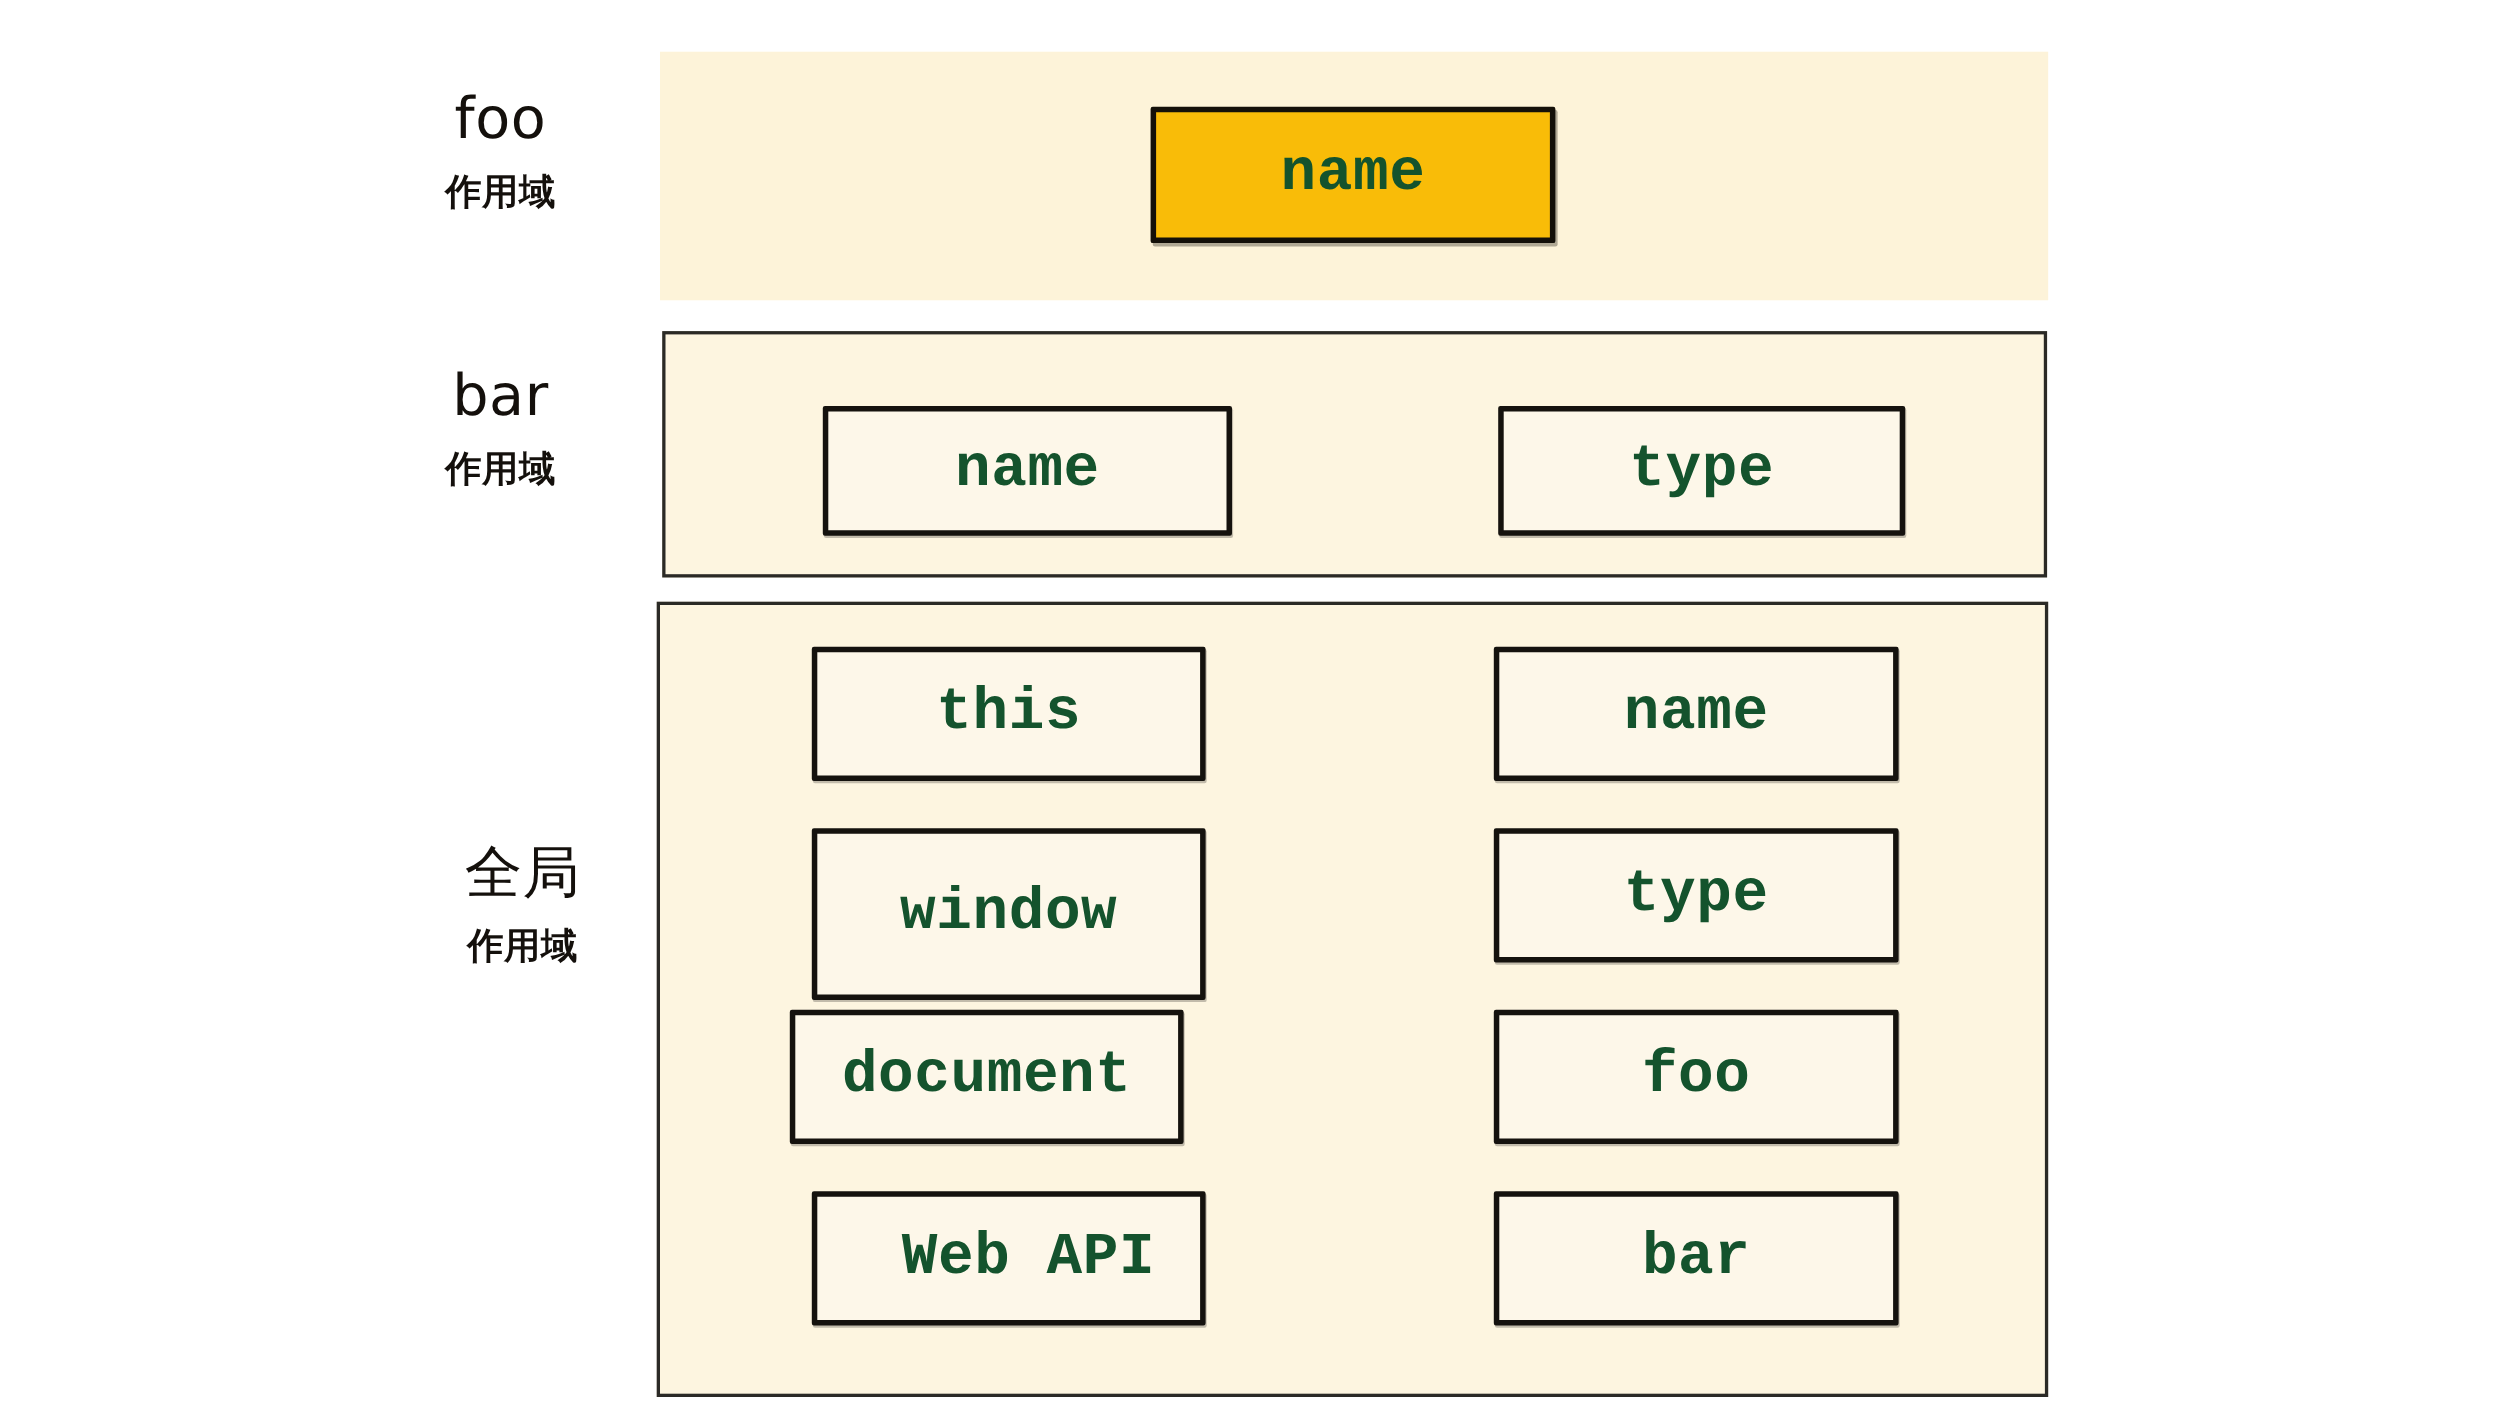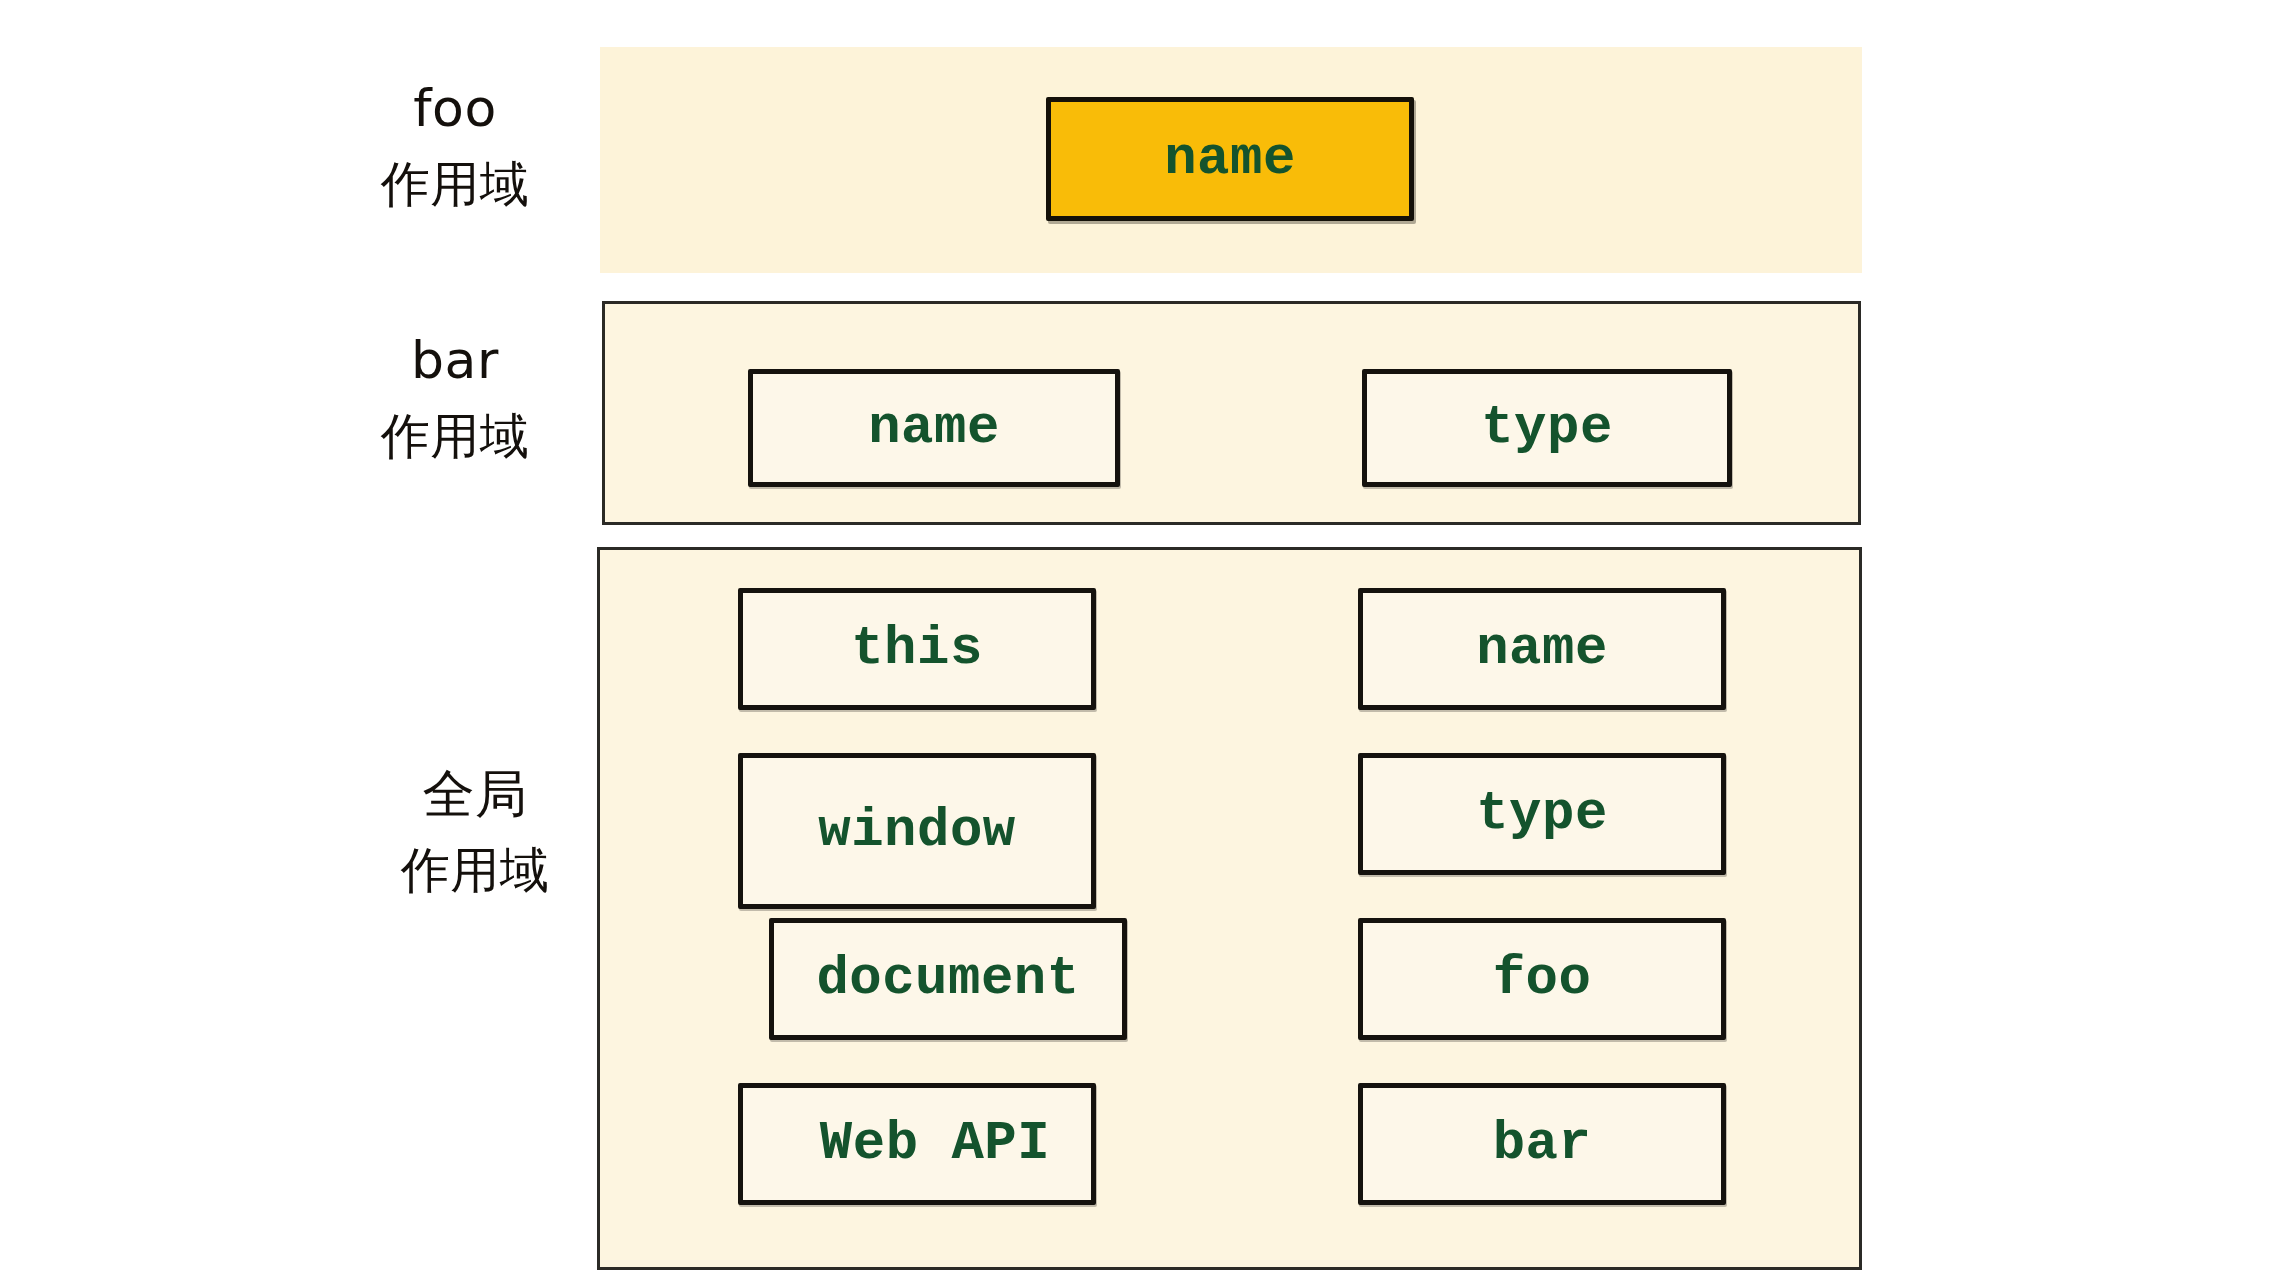--- a/index.html
+++ b/index.html
@@ -34,22 +34,22 @@
     white-space: pre-line;
     user-select: none;
   }
   .scope-label .lbl-en {
     display: block;
     font-size: 52px;
     font-weight: 400;
   }
   .scope-label .lbl-cn {
     display: block;
-    font-size: 49px;
-    font-weight: 400;
+    font-size: 33px;
+    font-weight: 700;
     margin-top: 8px;
   }
 
   
   .panel {
     position: absolute;
     background: #fdf4dc;
     box-sizing: border-box;
   }
   .panel.bordered {
@@ -103,21 +103,21 @@
     <div class="var-box" style="left: 1362px; top: 369px; width: 370px; height: 118px;">
       <span class="vb-text">type</span>
     </div>
     <div class="panel bordered" style="left: 597px; top: 547px; width: 1265px; height: 723px;"></div>
     <div class="var-box" style="left: 738px; top: 588px; width: 358px; height: 122px;">
       <span class="vb-text">this</span>
     </div>
     <div class="var-box" style="left: 738px; top: 753px; width: 358px; height: 156px;">
       <span class="vb-text">window</span>
     </div>
-    <div class="var-box" style="left: 769px; top: 918px; width: 358px; height: 122px;">
+    <div class="var-box" style="left: 718px; top: 918px; width: 358px; height: 122px;">
       <span class="vb-text">document</span>
     </div>
     <div class="var-box" style="left: 738px; top: 1083px; width: 358px; height: 122px; padding-left: 36px;">
       <span class="vb-text">Web API</span>
     </div>
     <div class="var-box" style="left: 1358px; top: 588px; width: 368px; height: 122px;">
       <span class="vb-text">name</span>
     </div>
     <div class="var-box" style="left: 1358px; top: 753px; width: 368px; height: 122px;">
       <span class="vb-text">type</span>

